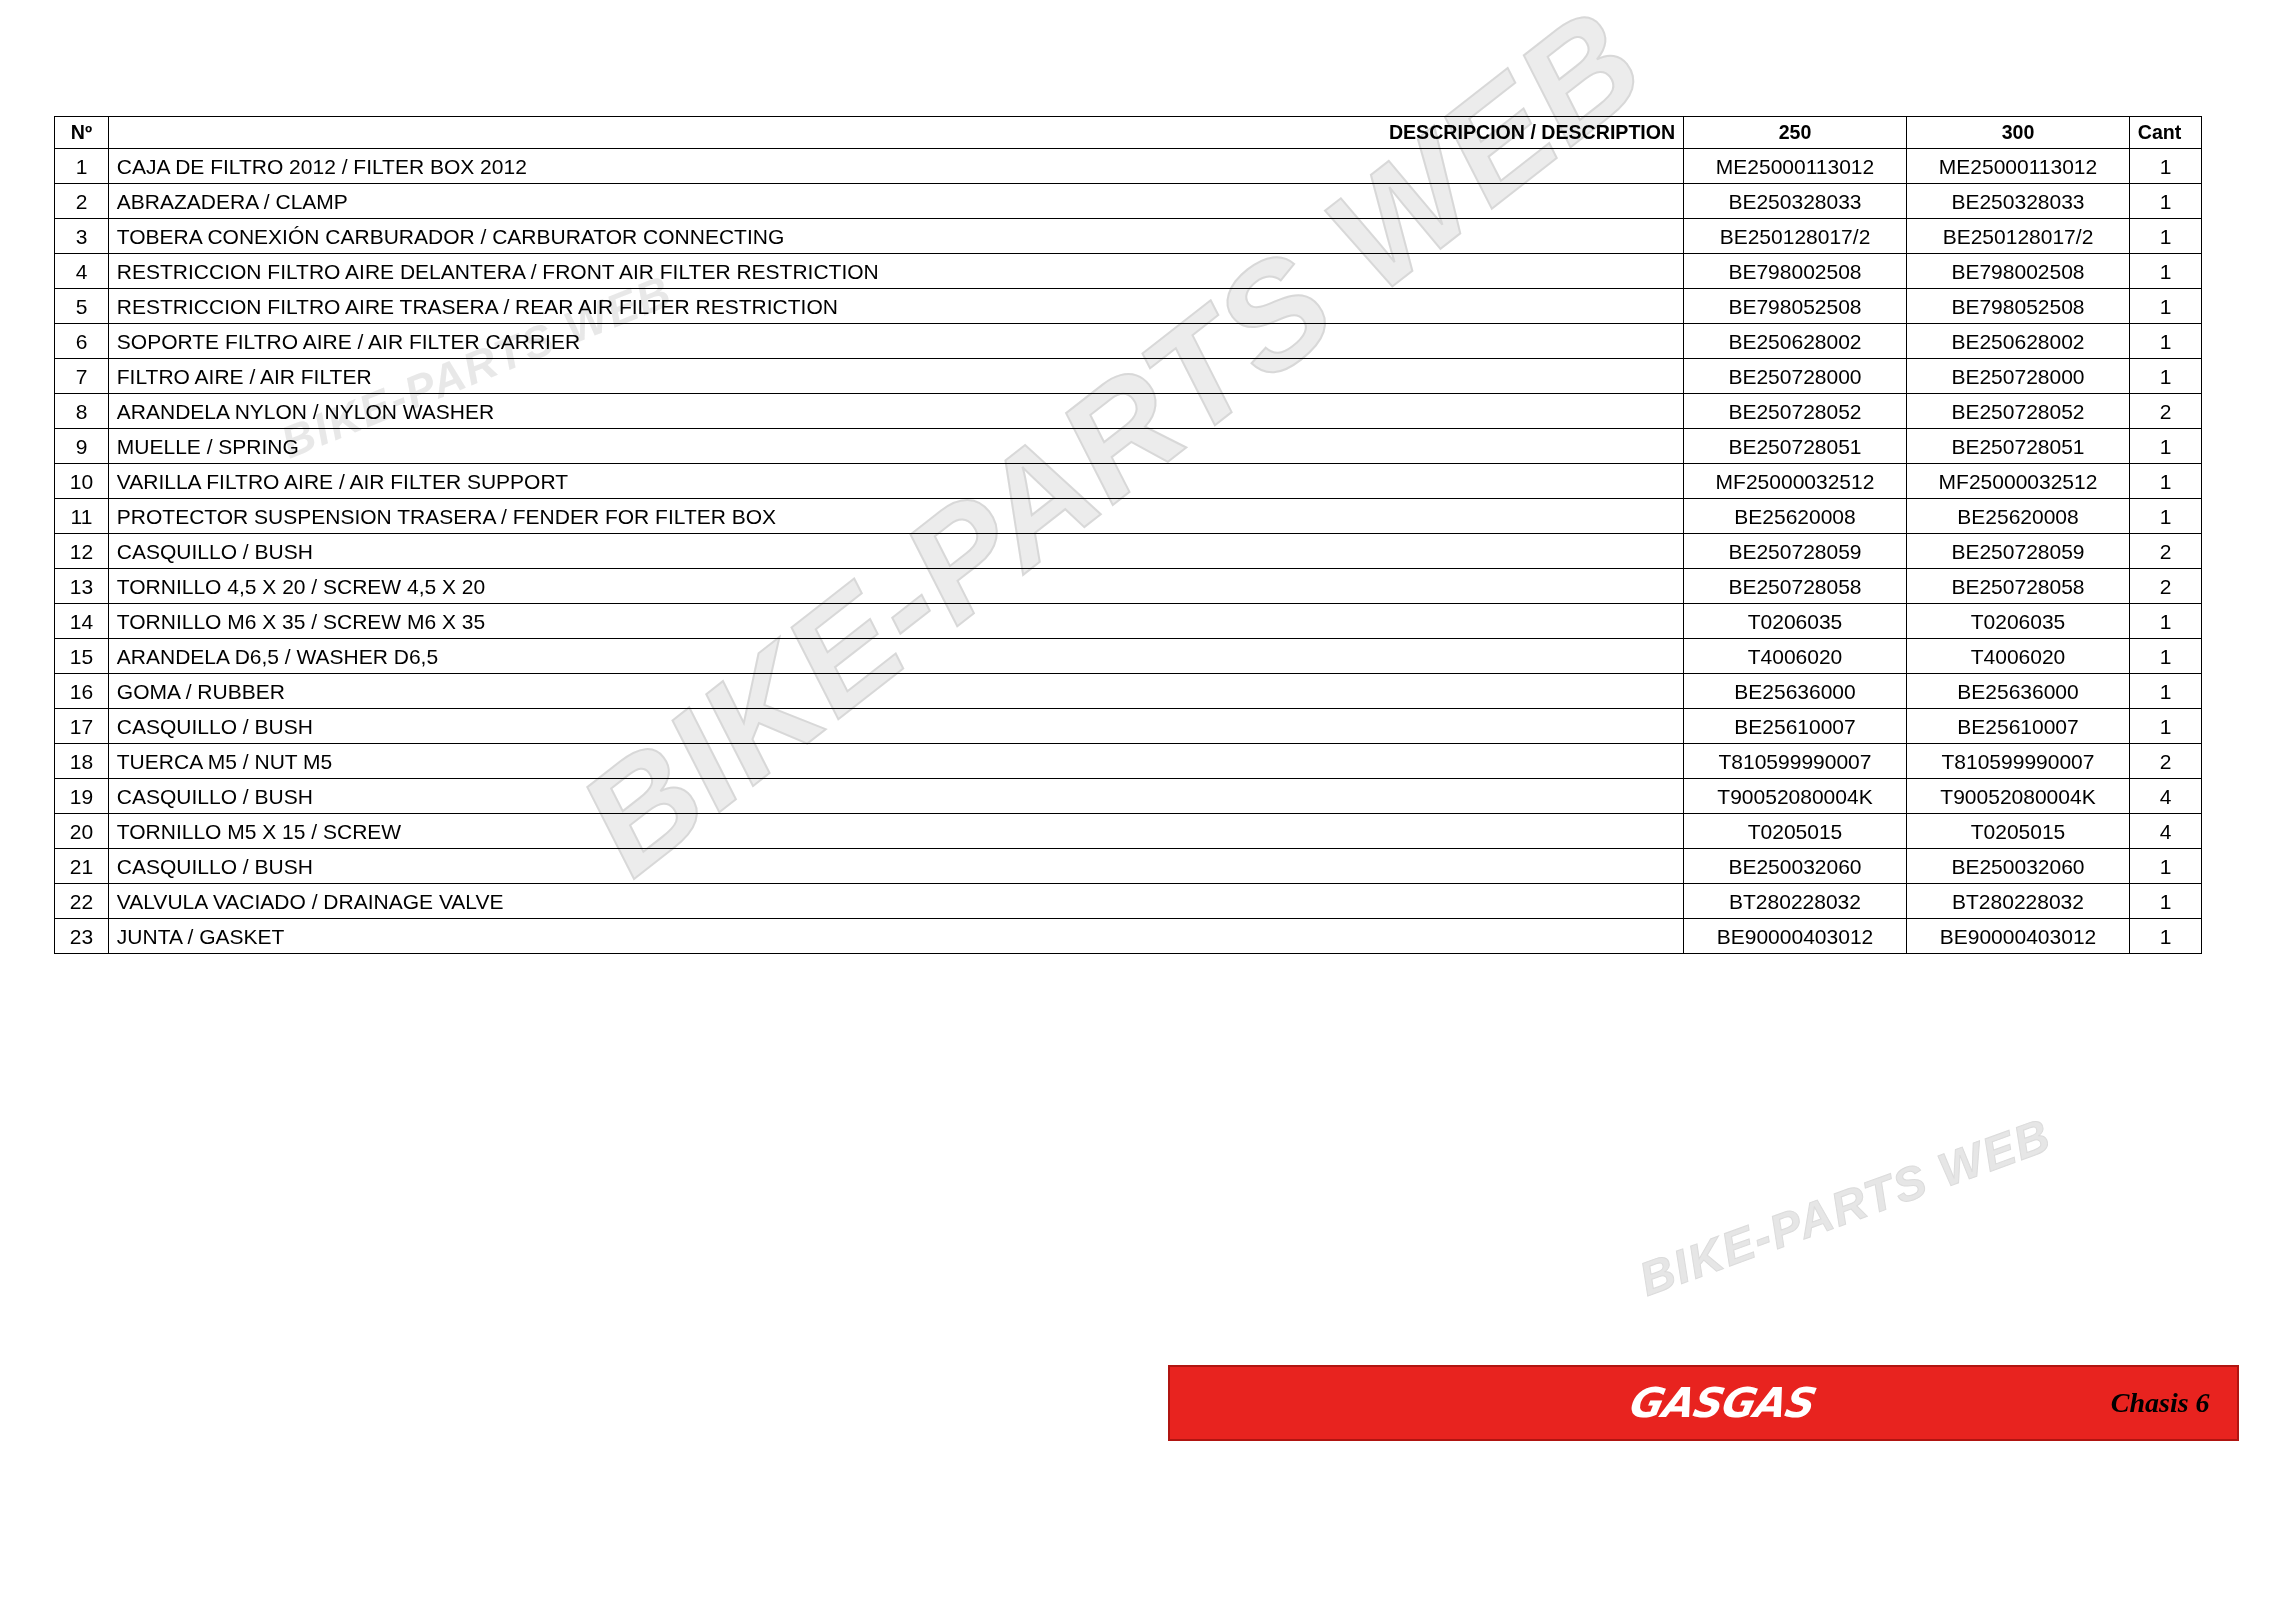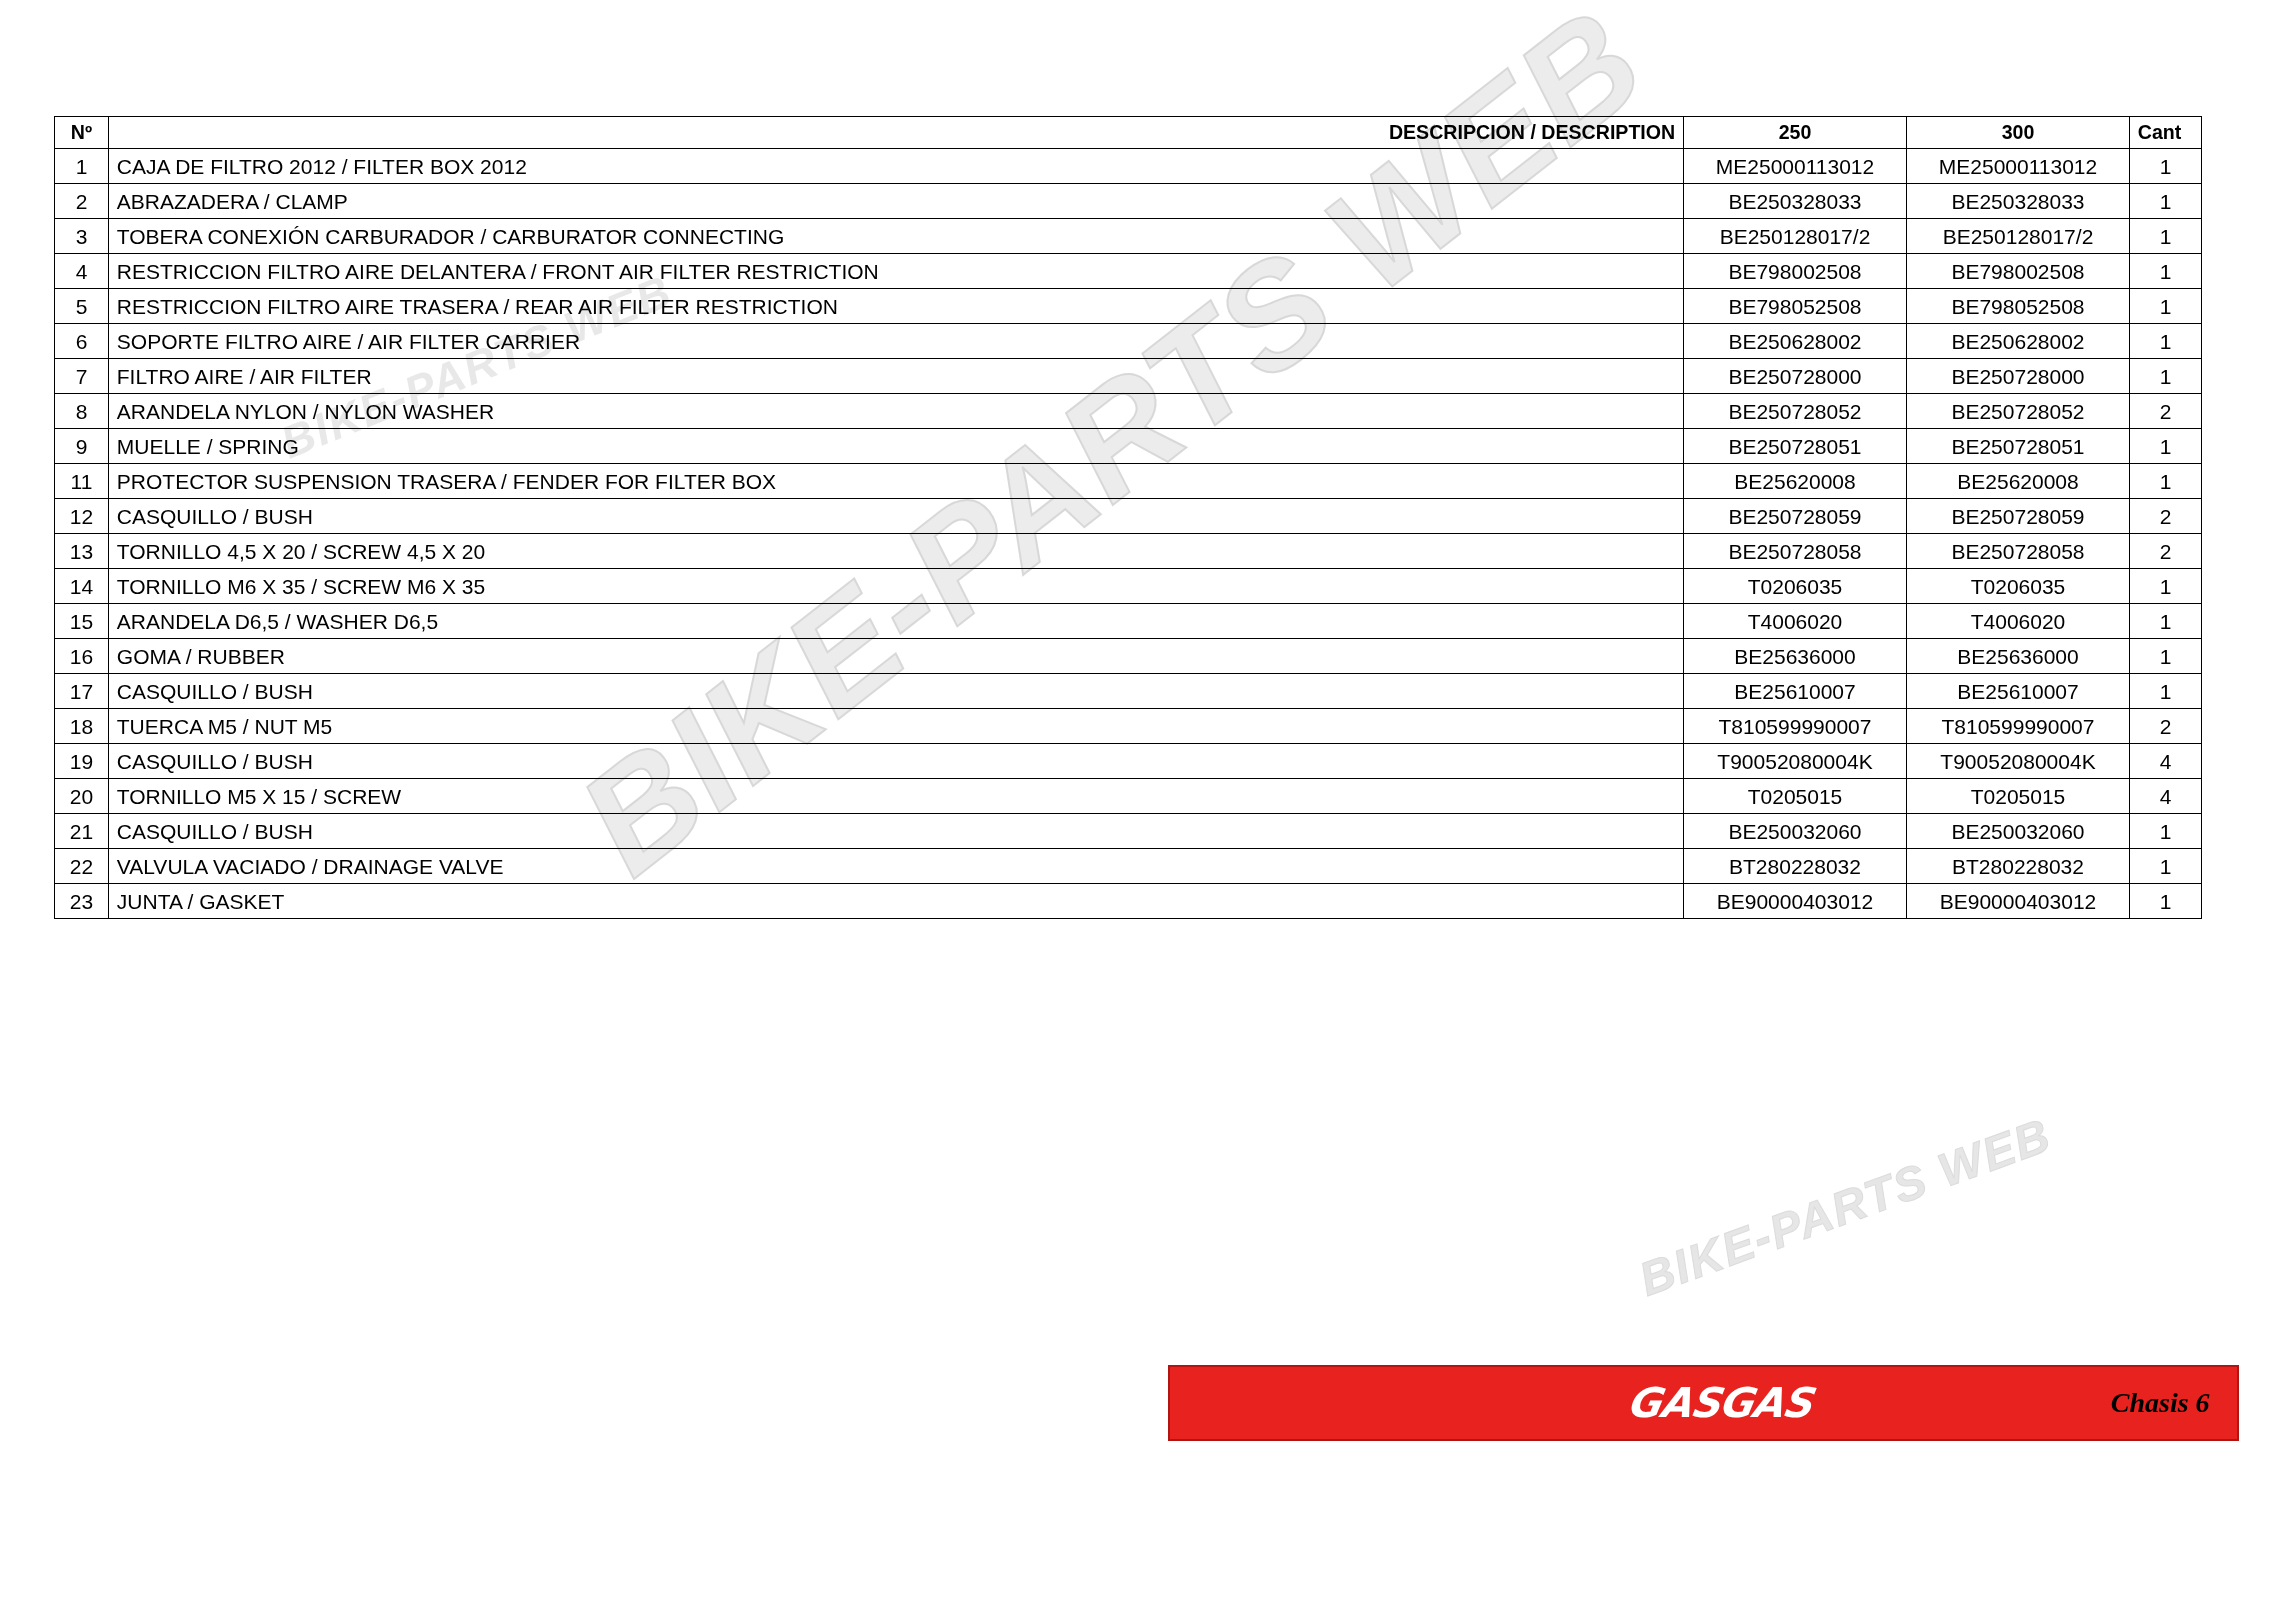--- a/index.html
+++ b/index.html
@@ -216,20 +216,27 @@
         <td class="cant">2</td>
       </tr>
       <tr>
         <td class="num">9</td>
         <td class="desc">MUELLE / SPRING</td>
         <td class="ref">BE250728051</td>
         <td class="ref">BE250728051</td>
         <td class="cant">1</td>
       </tr>
       <tr>
+        <td class="num">10</td>
+        <td class="desc">VARILLA FILTRO AIRE / AIR FILTER SUPPORT</td>
+        <td class="ref">MF25000032512</td>
+        <td class="ref">MF25000032512</td>
+        <td class="cant">1</td>
+      </tr>
+      <tr>
         <td class="num">11</td>
         <td class="desc">PROTECTOR SUSPENSION TRASERA / FENDER FOR FILTER BOX</td>
         <td class="ref">BE25620008</td>
         <td class="ref">BE25620008</td>
         <td class="cant">1</td>
       </tr>
       <tr>
         <td class="num">12</td>
         <td class="desc">CASQUILLO / BUSH</td>
         <td class="ref">BE250728059</td>

